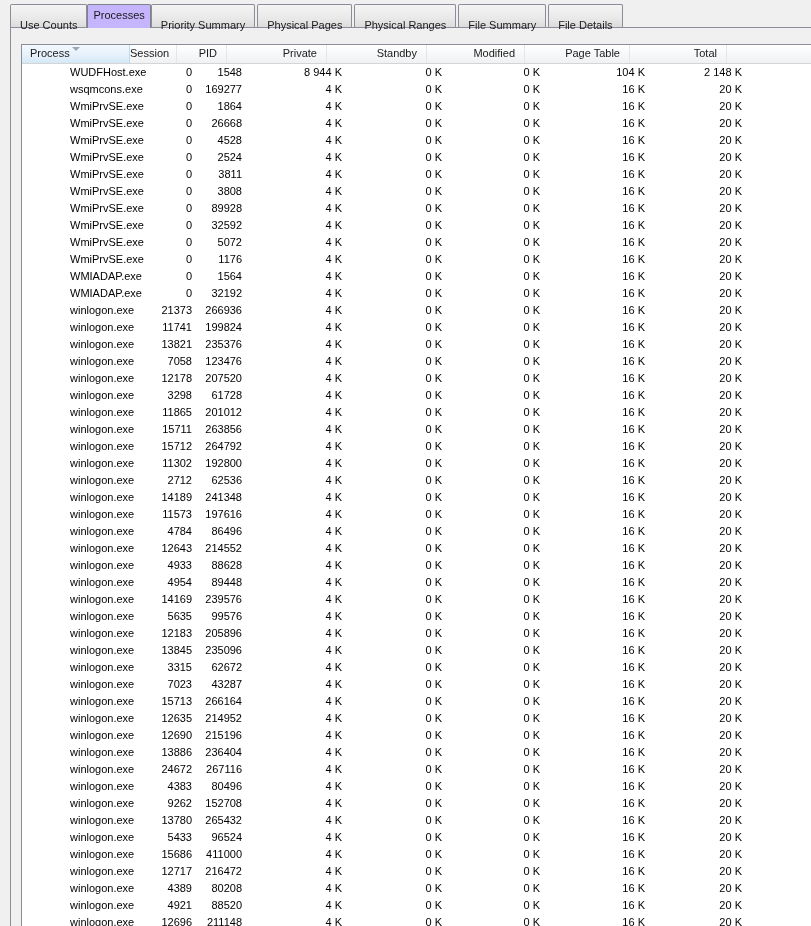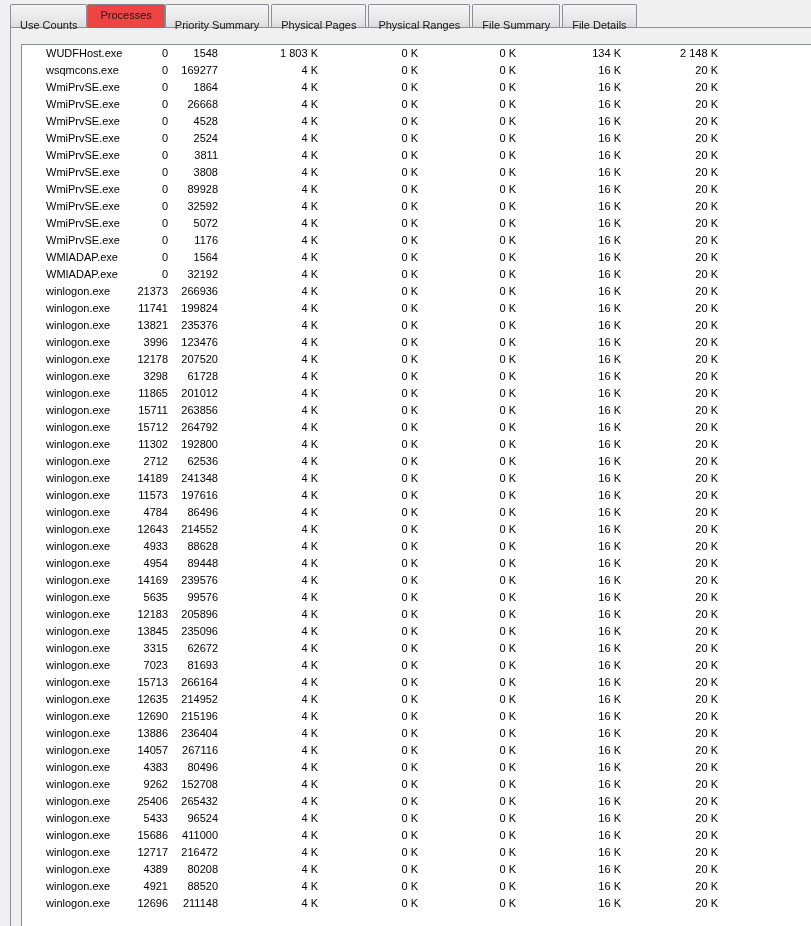--- a/index.html
+++ b/index.html
@@ -18,22 +18,22 @@
   .tab{
     height:20px;line-height:19px;box-sizing:border-box;
     padding:11px 9px;margin-right:2px;margin-bottom:1px;
     background:linear-gradient(180deg,#f4f4f4,#e9e9e9 60%,#dcdcdc);
     border:1px solid #8b8d98;border-bottom:none;
     border-radius:2px 2px 0 0;
     color:#1a1a1a;white-space:nowrap;cursor:default;
   }
   .tab.active{
     height:24px;line-height:21px;margin-bottom:0;
-    background:#ef4444;position:relative;z-index:4;
-    padding:0 12px;margin-left:-2px;margin-right:0;
+    background:#c4b5fd;position:relative;z-index:4;
+    padding:0 5px;margin-left:-2px;margin-right:0;
     border:1px solid #7e828c;border-bottom:none;
   }
   
   .panel{
     position:absolute;left:10px;top:27px;width:801px;height:899px;
     border-top:1px solid #8b8d98;border-left:1px solid #8b8d98;
     background:#f0f0f0;z-index:1;
   }
   
   .listview{
@@ -57,21 +57,21 @@
     border-right:1px solid #c0d9ec;position:relative;
   }
   .sort-arrow{
     position:absolute;top:2px;left:50px;width:0;height:0;
     border-left:4px solid transparent;border-right:4px solid transparent;
     border-top:4px solid #97a7b6;
   }
   .left{text-align:left;padding-left:8px;}
   .num{text-align:right;padding-right:9px;}
   .lv-body{position:relative;}
-  .row{display:flex;height:17px;line-height:17px;}
+  .row{display:flex;height:17px;line-height:17px;padding-left:24px;}
   .cell{
     box-sizing:border-box;white-space:nowrap;overflow:hidden;
     color:#000;cursor:default;
   }
   .c0{width:108px;}
   .row .c0{padding-left:24px;}
   .c1{width:47px;}
   .c2{width:50px;}
   .c3{width:100px;}
   .c4{width:100px;}
@@ -89,29 +89,43 @@
   <div class="tab">Priority Summary</div>
   <div class="tab">Physical Pages</div>
   <div class="tab">Physical Ranges</div>
   <div class="tab">File Summary</div>
   <div class="tab">File Details</div>
 </div>
 
 <div class="panel"></div>
 
 <div class="listview">
+  <div class="lv-header">
+    <div class="hcell c0 left sorted">
+      <span class="sort-arrow"></span>
+      <span>Process</span>
+    </div>
+    <div class="hcell c1 num">Session</div>
+    <div class="hcell c2 num">PID</div>
+    <div class="hcell c3 num">Private</div>
+    <div class="hcell c4 num">Standby</div>
+    <div class="hcell c5 num">Modified</div>
+    <div class="hcell c6 num">Page Table</div>
+    <div class="hcell c7 num">Total</div>
+    <div class="hcell c8"></div>
+  </div>
   <div class="lv-body">
       <div class="row">
         <div class="cell c0">WUDFHost.exe</div>
         <div class="cell c1 num">0</div>
         <div class="cell c2 num">1548</div>
-        <div class="cell c3 num">1 803 K</div>
-        <div class="cell c4 num">0 K</div>
-        <div class="cell c5 num">0 K</div>
-        <div class="cell c6 num">134 K</div>
+        <div class="cell c3 num">8 944 K</div>
+        <div class="cell c4 num">0 K</div>
+        <div class="cell c5 num">0 K</div>
+        <div class="cell c6 num">104 K</div>
         <div class="cell c7 num">2 148 K</div>
         <div class="cell c8"></div>
       </div>
       <div class="row">
         <div class="cell c0">wsqmcons.exe</div>
         <div class="cell c1 num">0</div>
         <div class="cell c2 num">169277</div>
         <div class="cell c3 num">4 K</div>
         <div class="cell c4 num">0 K</div>
         <div class="cell c5 num">0 K</div>
@@ -279,21 +293,21 @@
         <div class="cell c2 num">235376</div>
         <div class="cell c3 num">4 K</div>
         <div class="cell c4 num">0 K</div>
         <div class="cell c5 num">0 K</div>
         <div class="cell c6 num">16 K</div>
         <div class="cell c7 num">20 K</div>
         <div class="cell c8"></div>
       </div>
       <div class="row">
         <div class="cell c0">winlogon.exe</div>
-        <div class="cell c1 num">3996</div>
+        <div class="cell c1 num">7058</div>
         <div class="cell c2 num">123476</div>
         <div class="cell c3 num">4 K</div>
         <div class="cell c4 num">0 K</div>
         <div class="cell c5 num">0 K</div>
         <div class="cell c6 num">16 K</div>
         <div class="cell c7 num">20 K</div>
         <div class="cell c8"></div>
       </div>
       <div class="row">
         <div class="cell c0">winlogon.exe</div>
@@ -489,21 +503,21 @@
         <div class="cell c3 num">4 K</div>
         <div class="cell c4 num">0 K</div>
         <div class="cell c5 num">0 K</div>
         <div class="cell c6 num">16 K</div>
         <div class="cell c7 num">20 K</div>
         <div class="cell c8"></div>
       </div>
       <div class="row">
         <div class="cell c0">winlogon.exe</div>
         <div class="cell c1 num">7023</div>
-        <div class="cell c2 num">81693</div>
+        <div class="cell c2 num">43287</div>
         <div class="cell c3 num">4 K</div>
         <div class="cell c4 num">0 K</div>
         <div class="cell c5 num">0 K</div>
         <div class="cell c6 num">16 K</div>
         <div class="cell c7 num">20 K</div>
         <div class="cell c8"></div>
       </div>
       <div class="row">
         <div class="cell c0">winlogon.exe</div>
         <div class="cell c1 num">15713</div>
@@ -543,21 +557,21 @@
         <div class="cell c2 num">236404</div>
         <div class="cell c3 num">4 K</div>
         <div class="cell c4 num">0 K</div>
         <div class="cell c5 num">0 K</div>
         <div class="cell c6 num">16 K</div>
         <div class="cell c7 num">20 K</div>
         <div class="cell c8"></div>
       </div>
       <div class="row">
         <div class="cell c0">winlogon.exe</div>
-        <div class="cell c1 num">14057</div>
+        <div class="cell c1 num">24672</div>
         <div class="cell c2 num">267116</div>
         <div class="cell c3 num">4 K</div>
         <div class="cell c4 num">0 K</div>
         <div class="cell c5 num">0 K</div>
         <div class="cell c6 num">16 K</div>
         <div class="cell c7 num">20 K</div>
         <div class="cell c8"></div>
       </div>
       <div class="row">
         <div class="cell c0">winlogon.exe</div>
@@ -576,21 +590,21 @@
         <div class="cell c2 num">152708</div>
         <div class="cell c3 num">4 K</div>
         <div class="cell c4 num">0 K</div>
         <div class="cell c5 num">0 K</div>
         <div class="cell c6 num">16 K</div>
         <div class="cell c7 num">20 K</div>
         <div class="cell c8"></div>
       </div>
       <div class="row">
         <div class="cell c0">winlogon.exe</div>
-        <div class="cell c1 num">25406</div>
+        <div class="cell c1 num">13780</div>
         <div class="cell c2 num">265432</div>
         <div class="cell c3 num">4 K</div>
         <div class="cell c4 num">0 K</div>
         <div class="cell c5 num">0 K</div>
         <div class="cell c6 num">16 K</div>
         <div class="cell c7 num">20 K</div>
         <div class="cell c8"></div>
       </div>
       <div class="row">
         <div class="cell c0">winlogon.exe</div>

